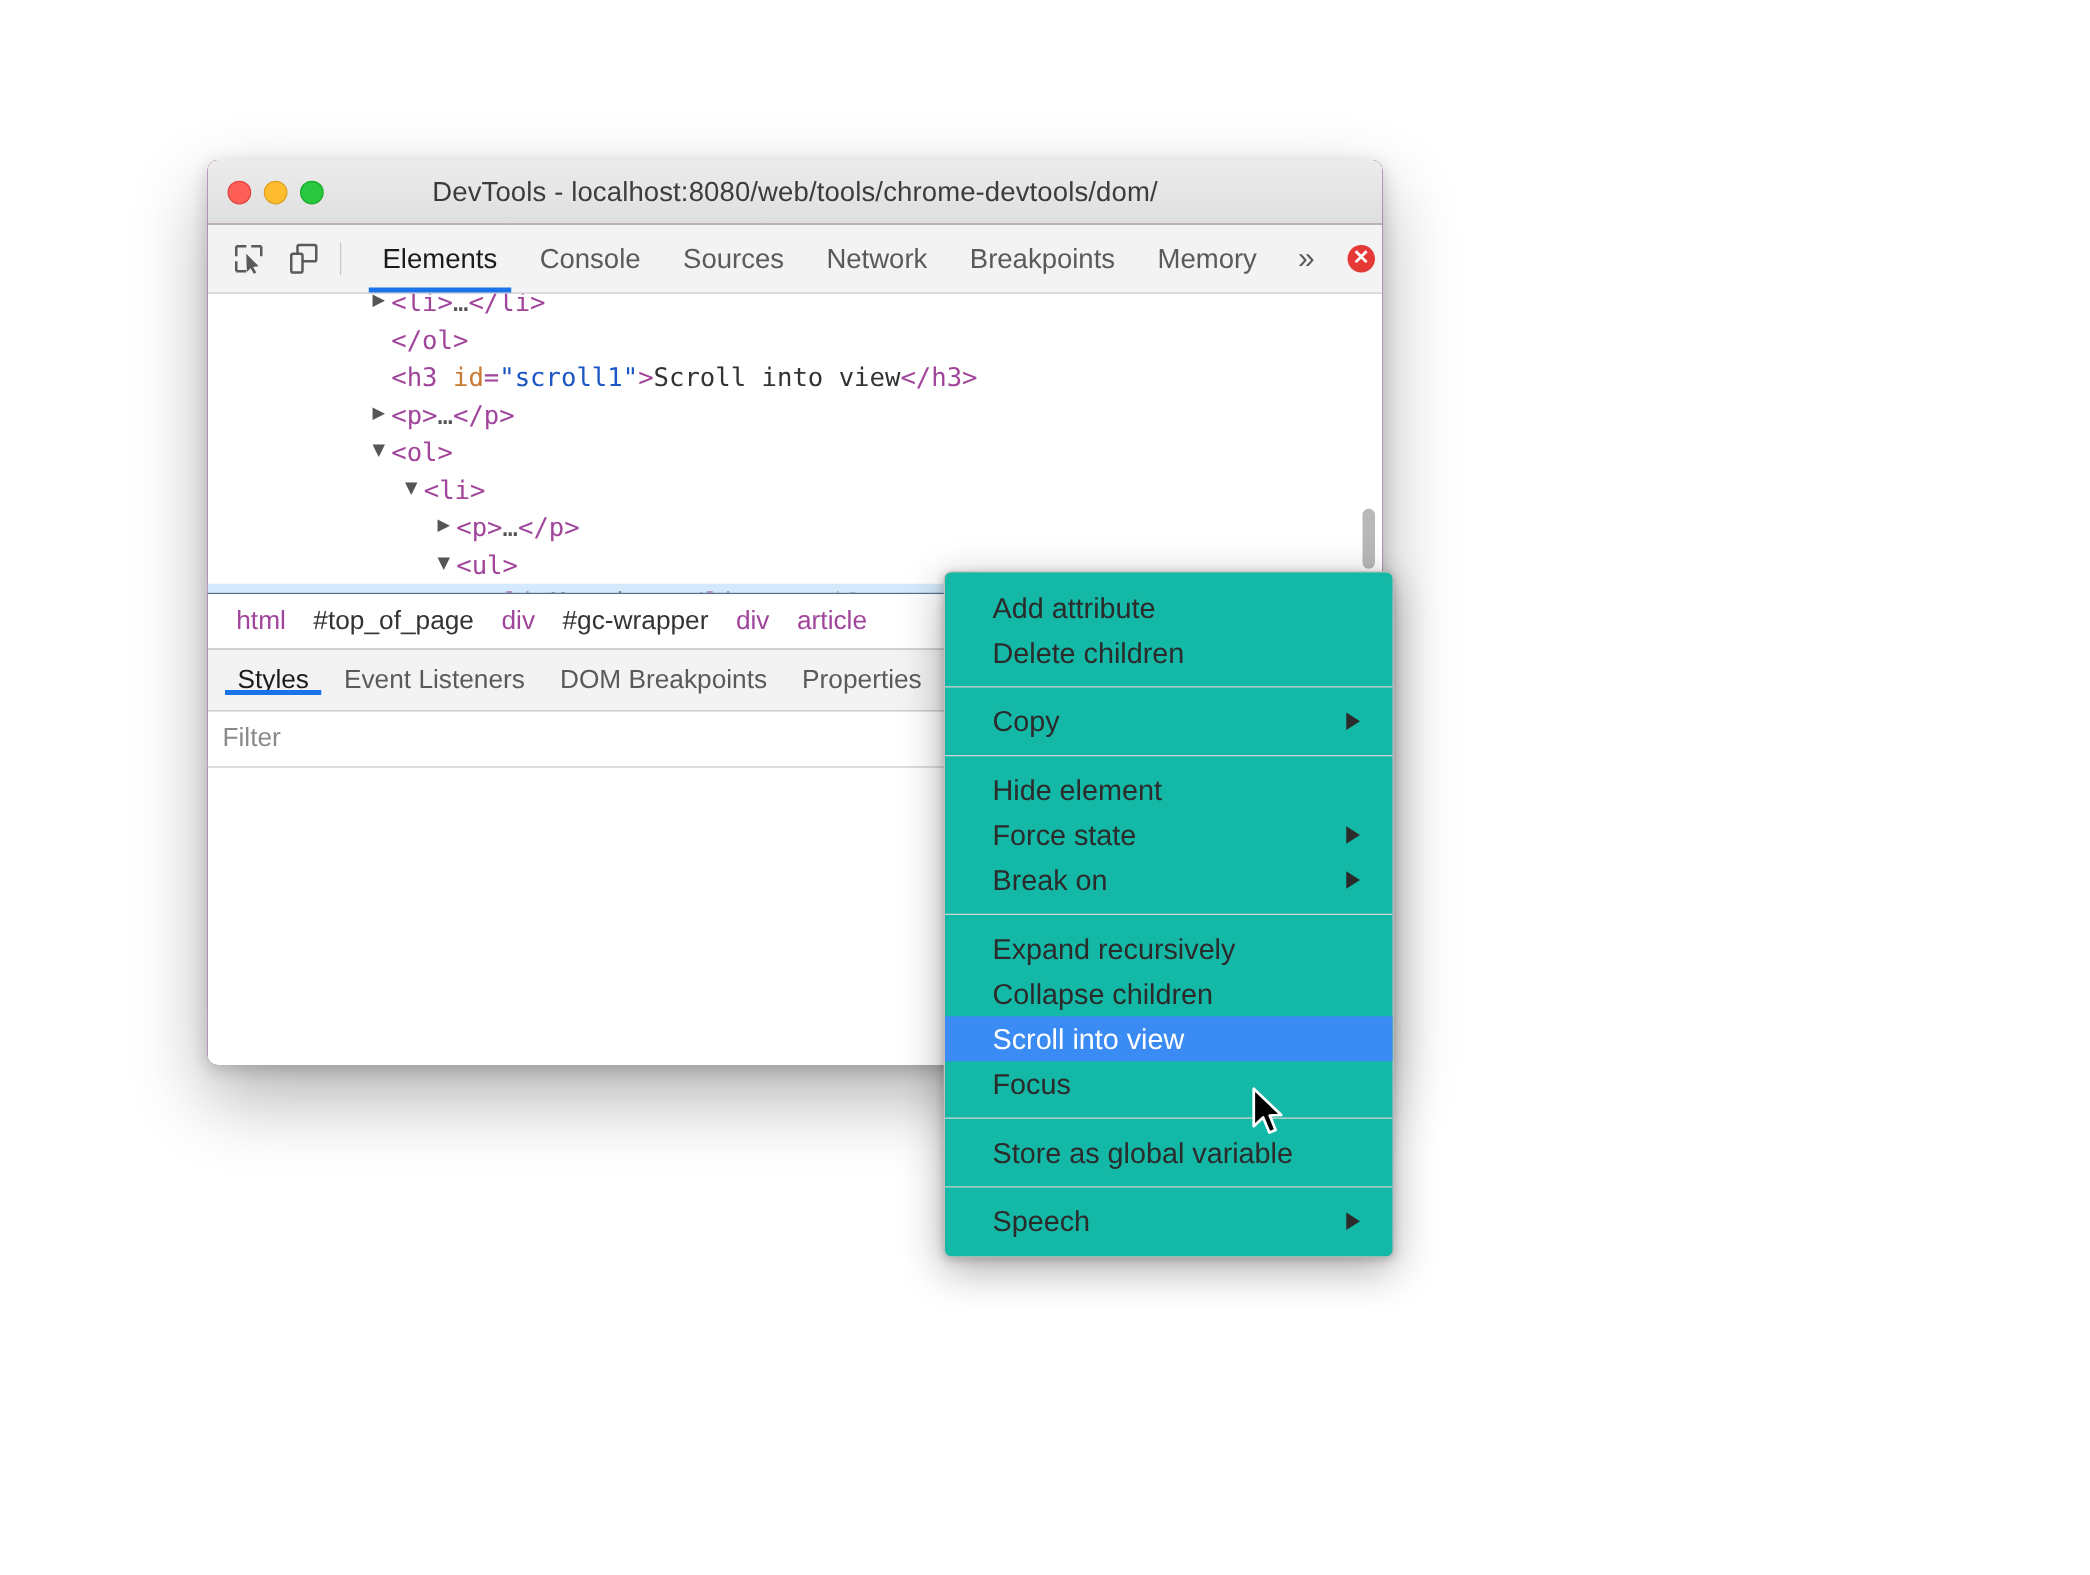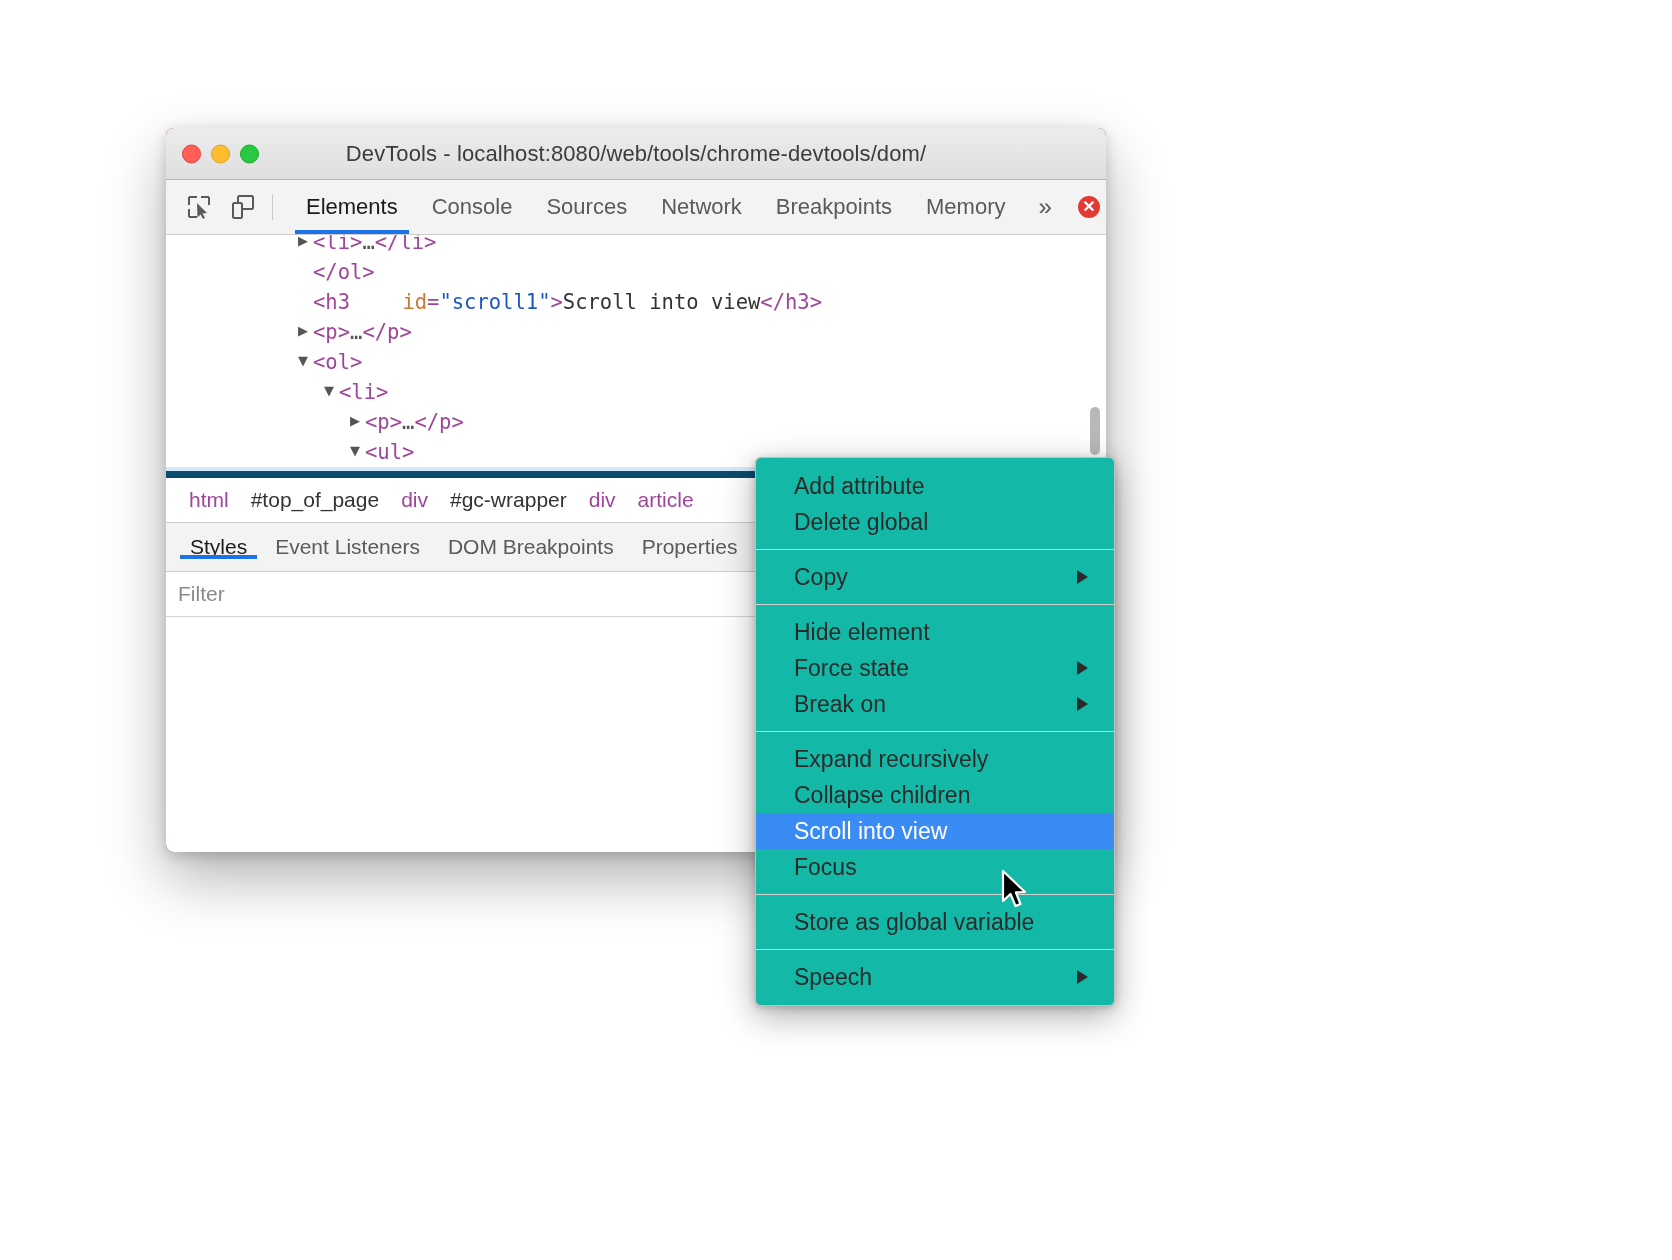--- a/index.html
+++ b/index.html
@@ -107,35 +107,35 @@
     width:22px;flex:0 0 22px;color:#888;font-size:20px;text-align:center;
   }
   .row .ind{display:inline-block;}
   .tri{
     display:inline-block;width:15px;color:#555;font-size:13px;
     font-family:"DejaVu Sans", sans-serif;
     transform:translateY(-1px);
   }
   .tri.empty{color:transparent;}
   .tag{color:#a0459b;}
-  .attr{color:#c87b33;margin-left:40px;}
+  .attr{color:#c87b33;}
   .val{color:#1a56c4;}
   .txt{color:#333333;}
   .dollar{color:#7a7a7a;font-style:italic;}
   .ell{color:#555;}
 
   .treescroll{
     position:absolute;right:6px;top:172px;width:10px;height:48px;
     background:#b8b8b8;border-radius:5px;
   }
 
   
   .crumbs{
     flex:0 0 44px;height:44px;
-    border-top:7px solid #0c4a6e;
+    border-top:1px solid #0c4a6e;
     background:#ffffff;
     display:flex;align-items:center;
     padding-left:12px;gap:0px;
     font-family:"Liberation Sans", sans-serif;
     font-size:21px;
     overflow:hidden;
   }
   .crumb{padding:0 11px;white-space:nowrap;}
   .crumb.tagname{color:#a0459b;}
   .crumb.idname{color:#333;}
@@ -329,21 +329,21 @@
   </div>
 
   <div class="stylesbody"></div>
 </div>
 
 <div class="ctxmenu" id="ctxmenu">
     <div class="mi">
       <span>Add attribute</span>
     </div>
     <div class="mi">
-      <span>Delete global</span>
+      <span>Delete children</span>
     </div>
     <div class="msep"></div>
     <div class="mi">
       <span>Copy</span>
       <span class="arrow"></span>
     </div>
     <div class="msep"></div>
     <div class="mi">
       <span>Hide element</span>
     </div>

